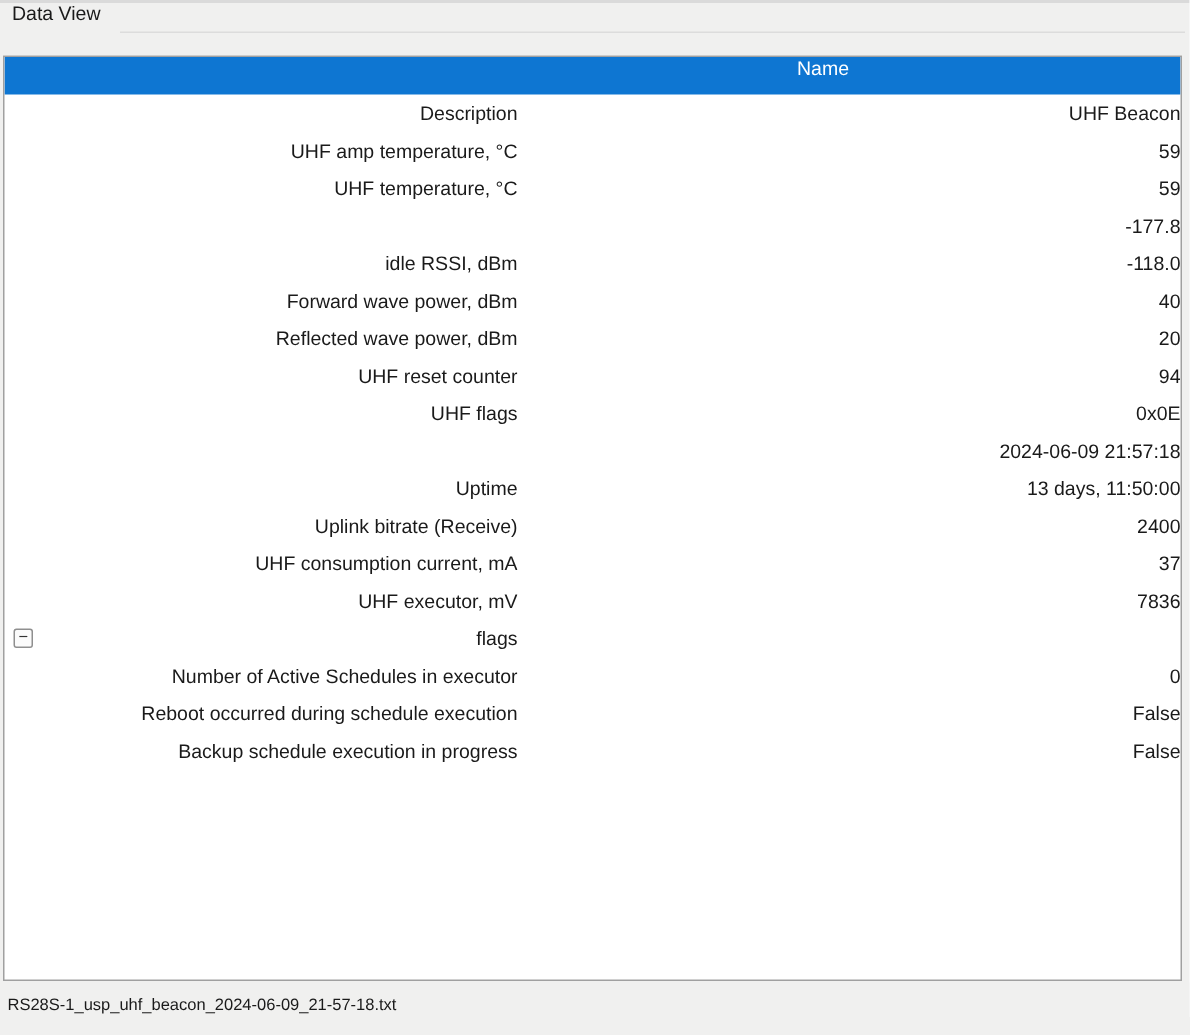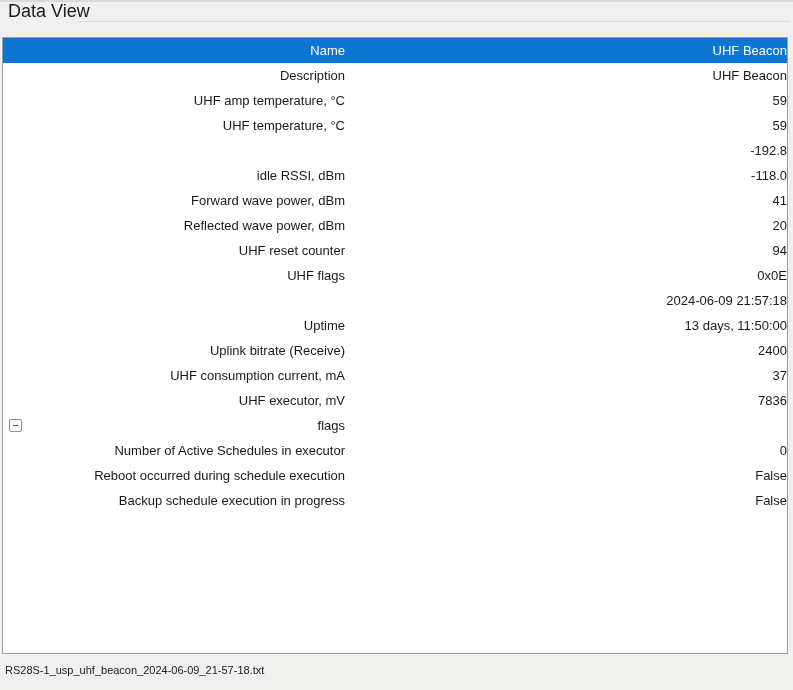--- a/index.html
+++ b/index.html
@@ -20,21 +20,21 @@
     font-size:13px;
     color:var(--text);
     overflow:hidden;
   }
   .top-strip{
     position:absolute;left:0;top:0;width:793px;height:2px;
     background:#dadada;
   }
   .groupbox-title{
     position:absolute;left:8px;top:1px;
-    font-size:18px;color:var(--text);
+    font-size:13px;color:var(--text);
     background:transparent;
     white-space:nowrap;
   }
   .groupbox-line{
     position:absolute;left:80px;right:3px;top:21px;height:1px;
     background:var(--groupbox_line);
   }
   .data-table{
     position:absolute;left:2px;top:37px;width:786px;height:617px;
     background:var(--table_bg);
@@ -45,20 +45,21 @@
     position:relative;
     display:flex;
     align-items:center;
     height:25px;
     width:100%;
     cursor:default;
   }
   .grid-row.selected{
     background:var(--selection);
     color:var(--selection_text);
+    flex-direction:column;
   }
   .cell-label{
     width:342px;
     flex:0 0 342px;
     text-align:right;
     white-space:nowrap;
     overflow:hidden;
   }
   .cell-value{
     flex:1 1 auto;
@@ -117,31 +118,31 @@
     <span class="cell-label">UHF amp temperature, °C</span>
     <span class="cell-value">59</span>
   </div>
     <div class="grid-row">
 
     <span class="cell-label">UHF temperature, °C</span>
     <span class="cell-value">59</span>
   </div>
     <div class="grid-row">
 
-    <span class="cell-value">-192.8</span>
+    <span class="cell-value">-177.8</span>
   </div>
     <div class="grid-row">
 
     <span class="cell-label">idle RSSI, dBm</span>
     <span class="cell-value">-118.0</span>
   </div>
     <div class="grid-row">
 
     <span class="cell-label">Forward wave power, dBm</span>
-    <span class="cell-value">41</span>
+    <span class="cell-value">40</span>
   </div>
     <div class="grid-row">
 
     <span class="cell-label">Reflected wave power, dBm</span>
     <span class="cell-value">20</span>
   </div>
     <div class="grid-row">
 
     <span class="cell-label">UHF reset counter</span>
     <span class="cell-value">94</span>

